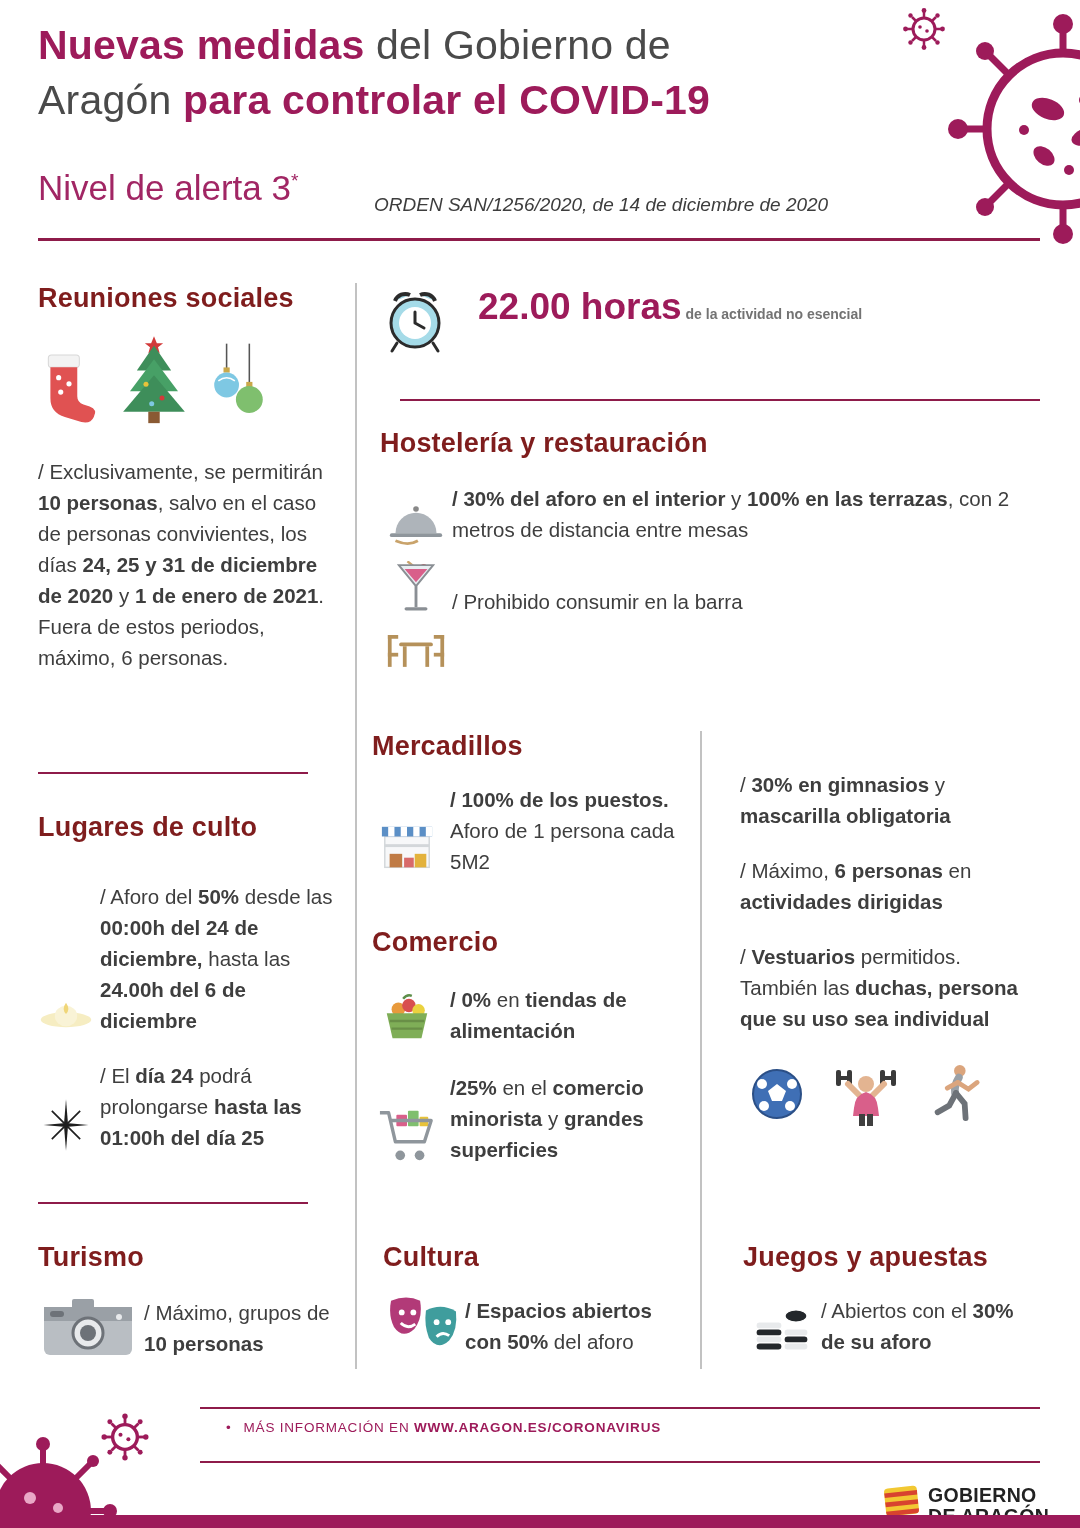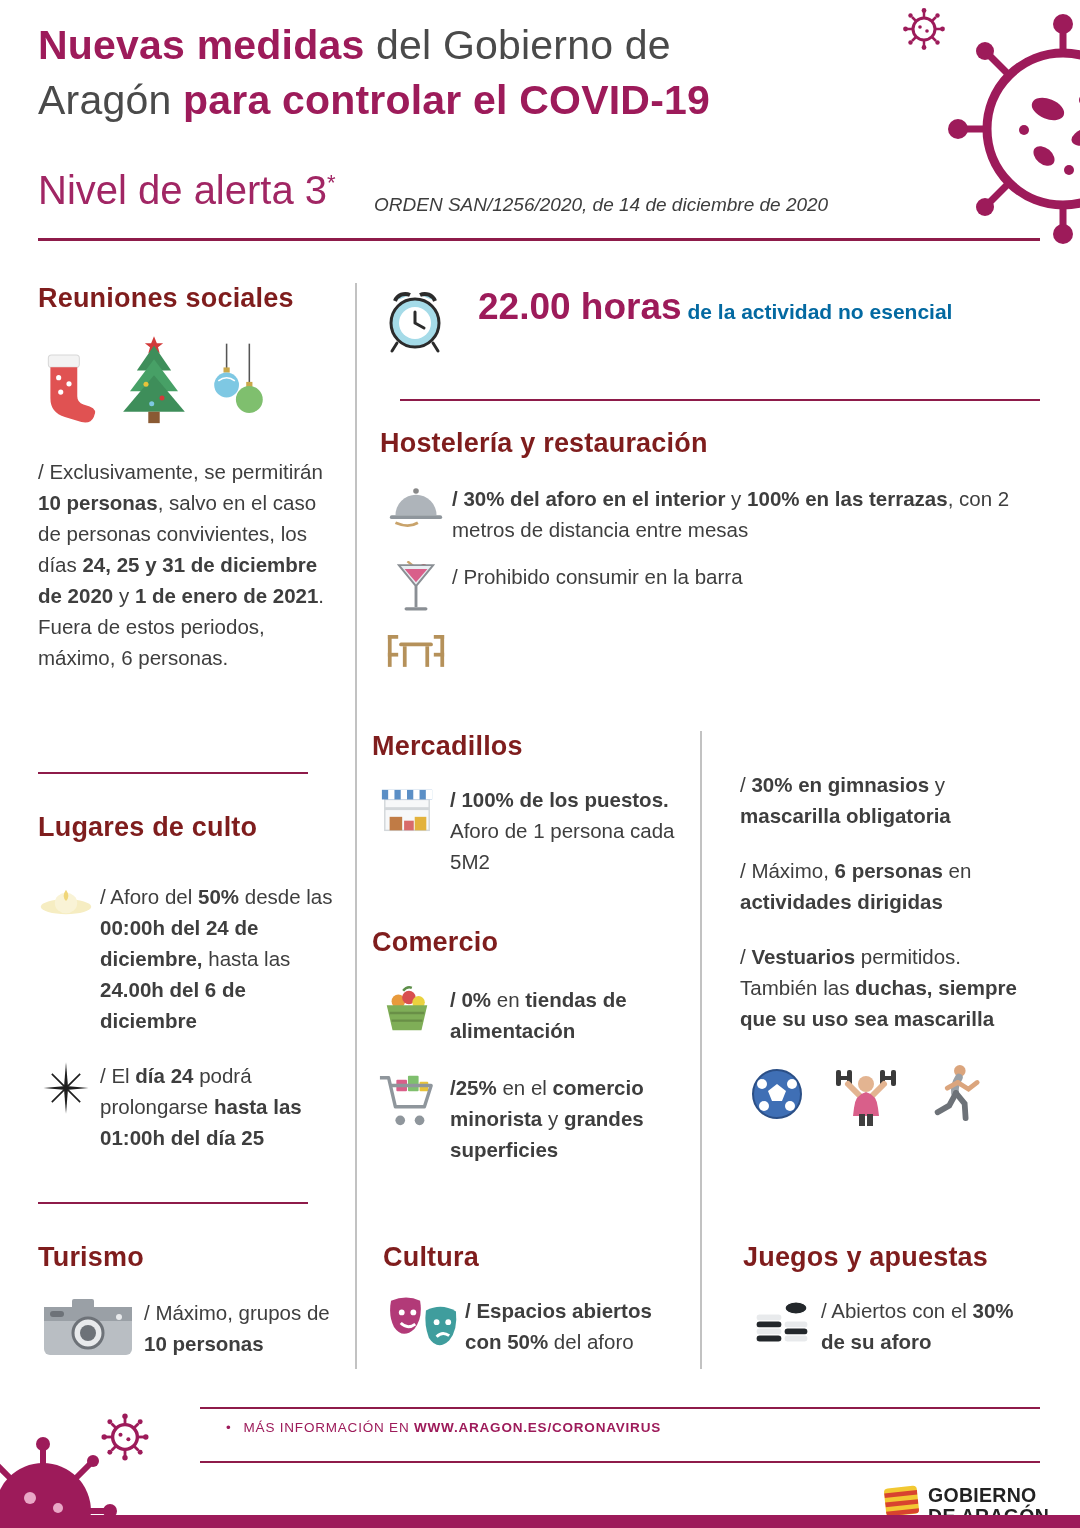--- a/index.html
+++ b/index.html
@@ -4,32 +4,32 @@
 <title>Nuevas medidas COVID-19 Aragón</title>
 <style>
   *{margin:0;padding:0;box-sizing:border-box}
   html,body{background:#ededed}
   .page{position:relative;width:1080px;height:1528px;margin:0 auto;background:#fff;overflow:hidden;
         font-family:"Liberation Sans",sans-serif}
   .abs{position:absolute}
   .b{font-weight:700}
   .title{font-size:41px;line-height:55px;font-weight:400;color:#4a4a4a;letter-spacing:.2px}
   .title .mag{color:#9d1b5a;font-weight:700}
-  .alert{font-size:40px;color:#a12664;font-weight:400}
+  .alert{font-size:35px;color:#a12664;font-weight:400}
   .alert sup{font-size:55%;vertical-align:super}
   .order{font-size:19px;font-style:italic;color:#3d3d3d}
   .h2{font-size:27px;font-weight:700;color:#7f1d1d;letter-spacing:.2px}
   .txt{font-size:20.5px;line-height:31px;color:#3e3e3e}
   .hr{background:#8e1b4a}
   .vr{background:#c2c2c2}
-  .row{display:flex;align-items:flex-start}
+  .row{display:flex;align-items:flex-end}
   .icon-col{flex:0 0 auto;display:flex;justify-content:center}
   .cierre-intro{font-size:23px;font-weight:700;color:#303030}
   .cierre-time{font-size:37px;font-weight:700;color:#9d1b5a}
-  .cierre-scope{font-size:21px;font-weight:700;color:#0369a1}
+  .cierre-scope{font-size:14px;font-weight:700;color:#737373}
   .footer-info{font-size:13.5px;letter-spacing:.8px;color:#9d1b5a}
   .footer-info .lnk{font-weight:700}
   .logo-text{font-size:19.5px;font-weight:700;line-height:21px;color:#222;letter-spacing:.3px}
   .icons-row{display:flex;align-items:flex-end;gap:14px}
   .sport-icons{display:flex;align-items:center;gap:30px}
 </style>
 </head>
 <body>
 
 <div class="page">
@@ -354,21 +354,21 @@
           <circle cx="44" cy="50" r="5" fill="#8f969c"></circle>
         </svg>
       </div>
       <p class="txt" style="margin-left:8px;width:240px"><span class="b">/25%</span><span> en el </span><span class="b">comercio minorista</span><span> y </span><span class="b">grandes superficies</span></p>
     </div>
   </section>
 
   <section class="abs" style="left:740px;top:731px;width:300px">
     <p class="txt" style="margin-top:38px"><span>/ </span><span class="b">30% en gimnasios</span><span> y </span><span class="b">mascarilla obligatoria</span></p>
     <p class="txt" style="margin-top:24px"><span>/ Máximo, </span><span class="b">6 personas</span><span> en </span><span class="b">actividades dirigidas</span></p>
-    <p class="txt" style="margin-top:24px"><span>/ </span><span class="b">Vestuarios</span><span> permitidos. También las </span><span class="b">duchas, siempre que su uso sea mascarilla</span></p>
+    <p class="txt" style="margin-top:24px"><span>/ </span><span class="b">Vestuarios</span><span> permitidos. También las </span><span class="b">duchas, persona que su uso sea individual</span></p>
     <div class="sport-icons" style="margin-top:28px;margin-left:10px">
       <svg width="54" height="54" viewBox="0 0 54 54">
         <circle cx="27" cy="27" r="24" fill="#3f6fb5" stroke="#2b4f86" stroke-width="2"></circle>
         <polygon points="27,17 36,24 32,34 22,34 18,24" fill="#fff"></polygon>
         <circle cx="12" cy="17" r="5" fill="#fff"></circle>
           <circle cx="42" cy="17" r="5" fill="#fff"></circle>
         <circle cx="14" cy="39" r="5" fill="#fff"></circle>
           <circle cx="40" cy="39" r="5" fill="#fff"></circle>
       </svg>
       <svg width="64" height="64" viewBox="0 0 64 64">

